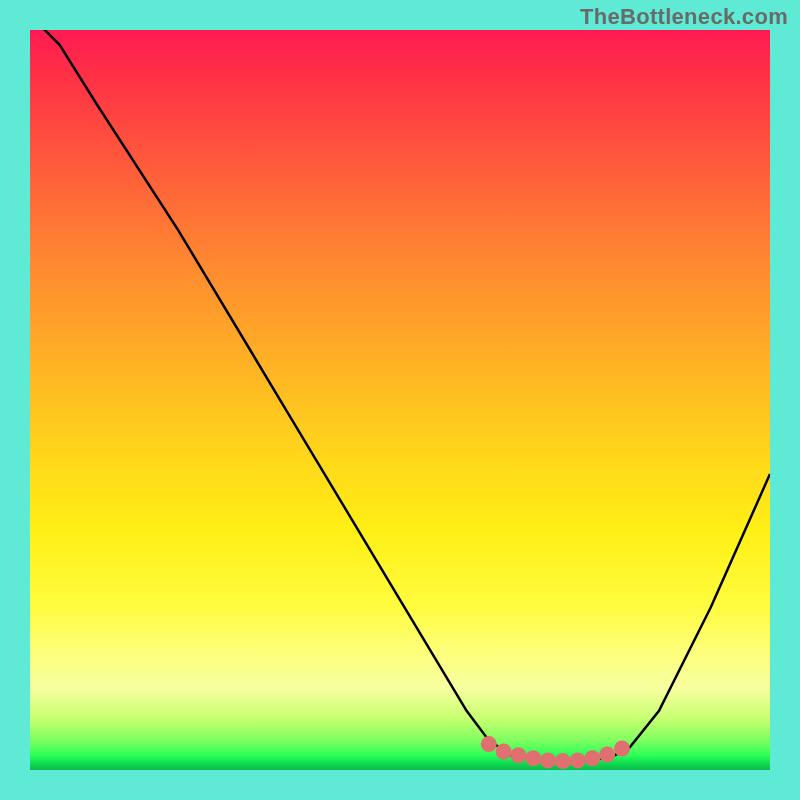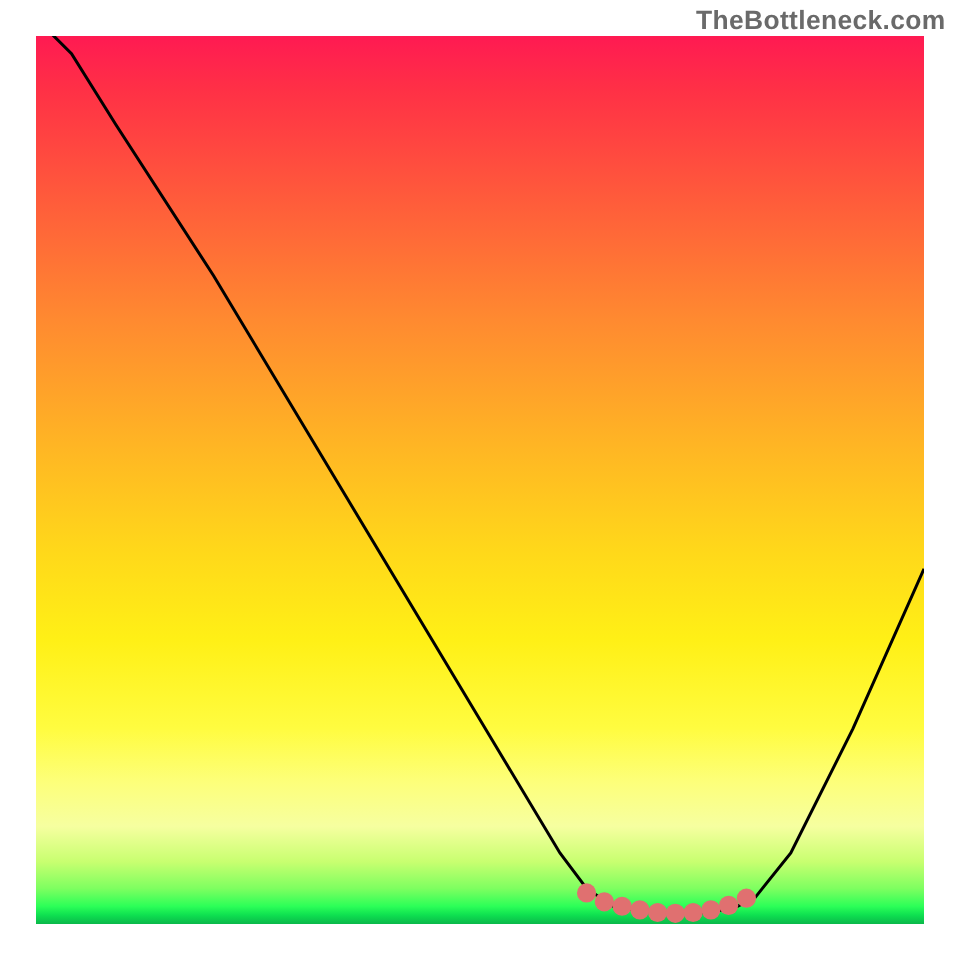--- a/index.html
+++ b/index.html
@@ -8,21 +8,21 @@
     width: 800px;
     height: 800px;
     background: #000;
     overflow: hidden;
     font-family: Arial, Helvetica, sans-serif;
   }
   .outer {
     width: 800px;
     height: 800px;
     position: relative;
-    background: #ffffff;
+    background: #5eead4;
   }
   .watermark {
     position: absolute;
     top: 4px;
     right: 12px;
     color: #6a6a6a;
     font-size: 22px;
     font-weight: 600;
     z-index: 50;
     letter-spacing: 0.3px;

